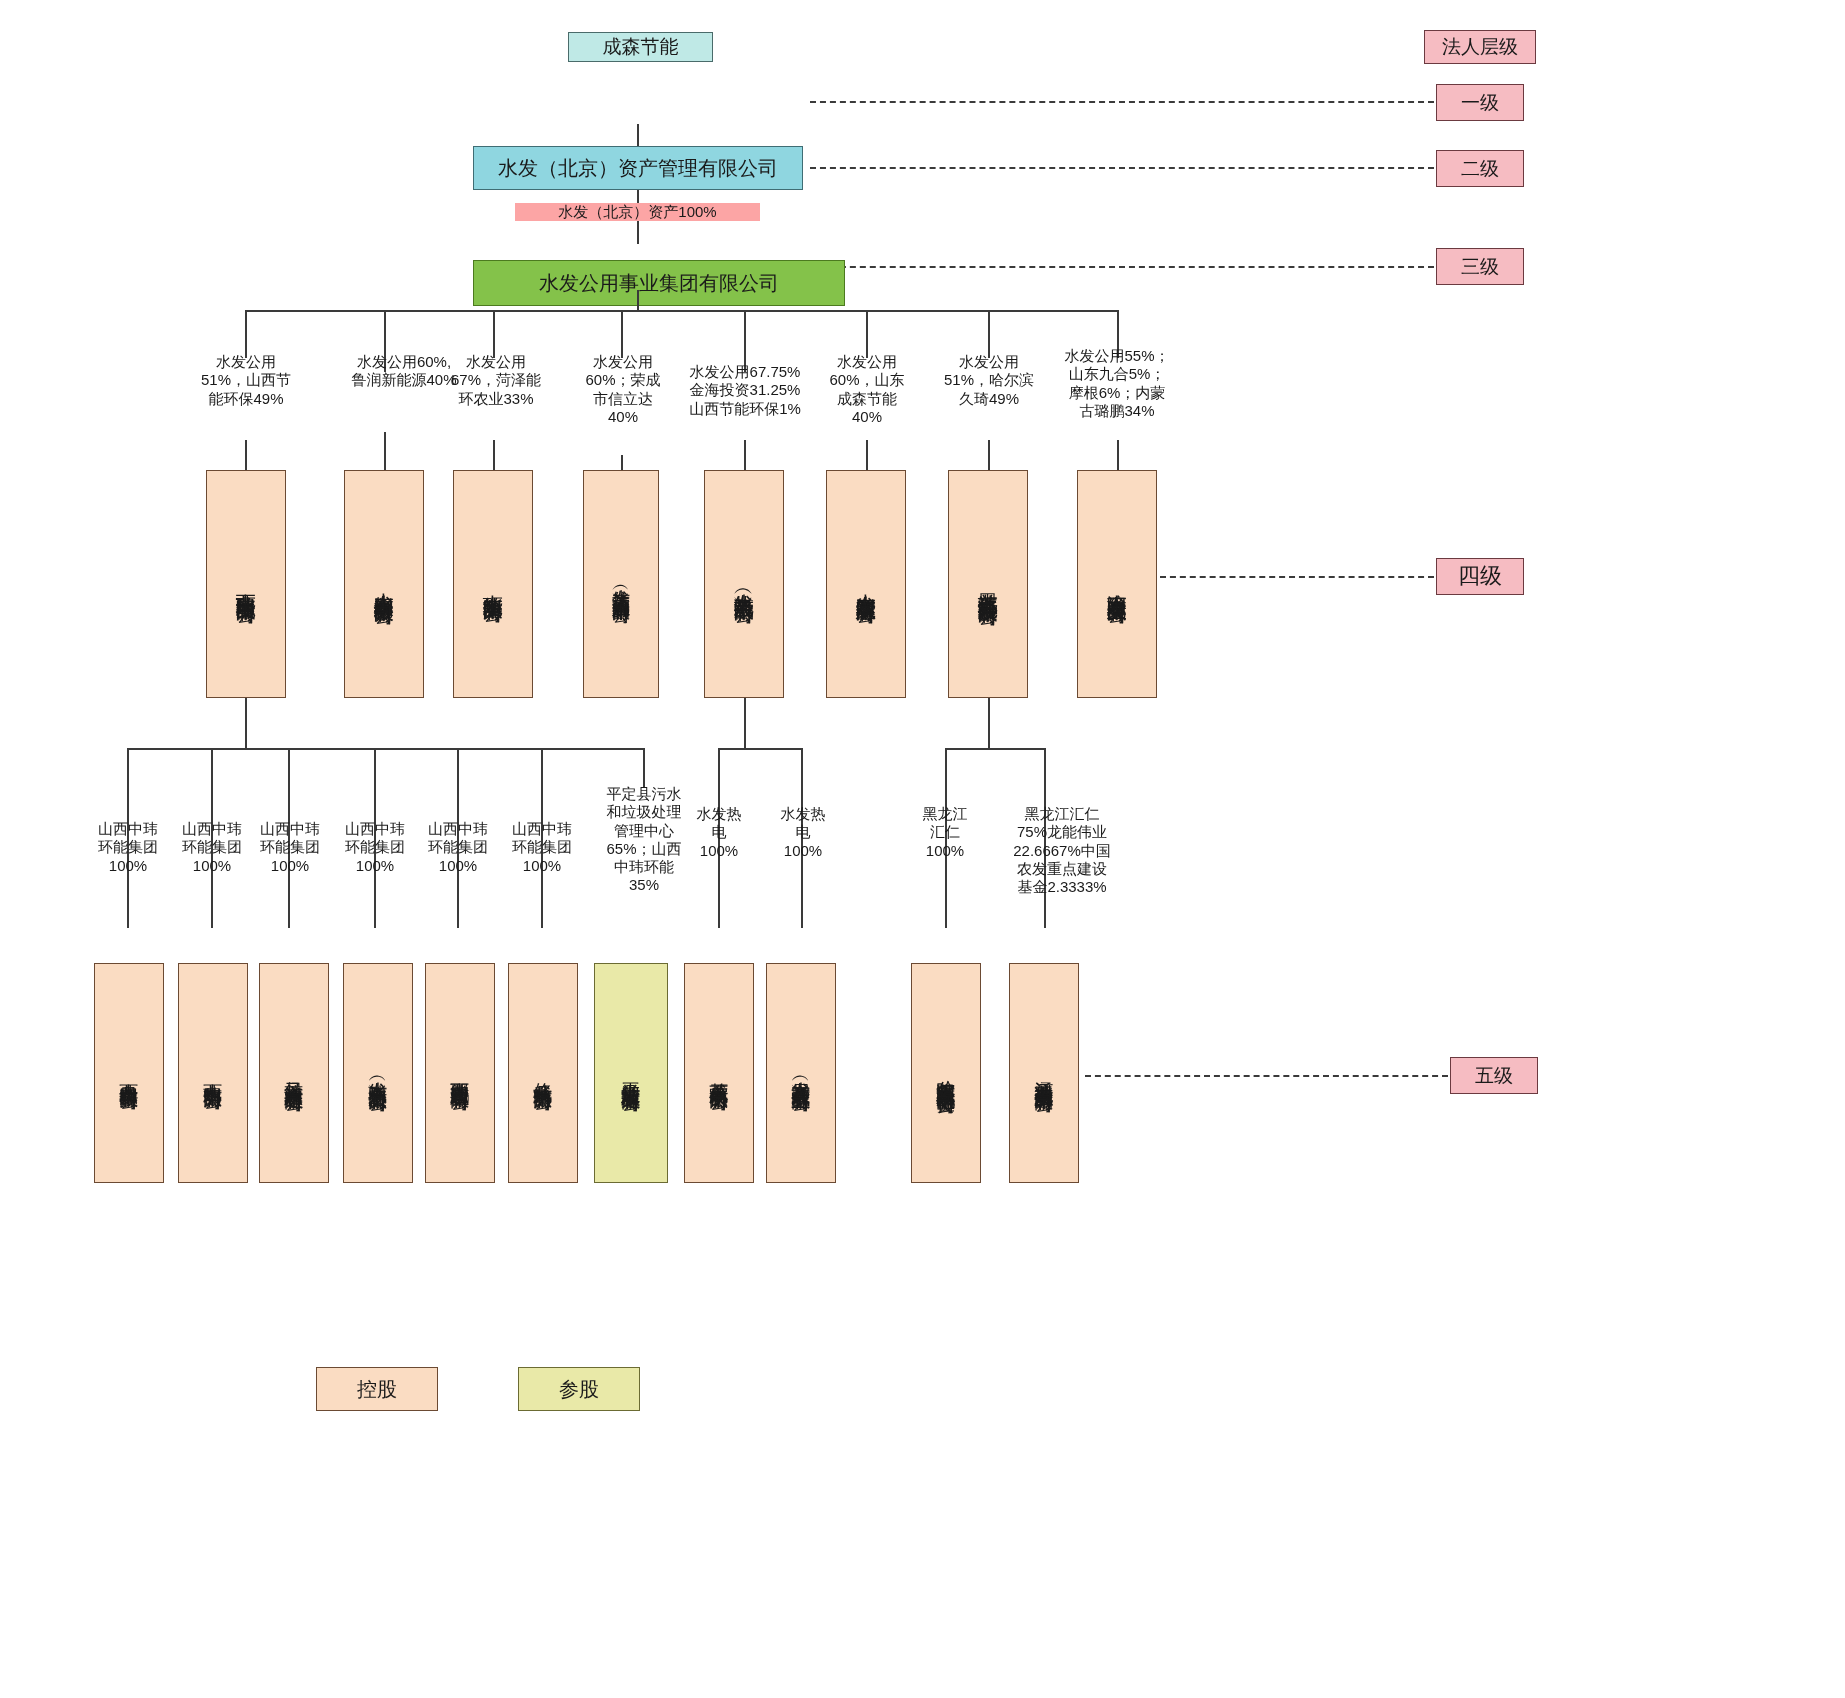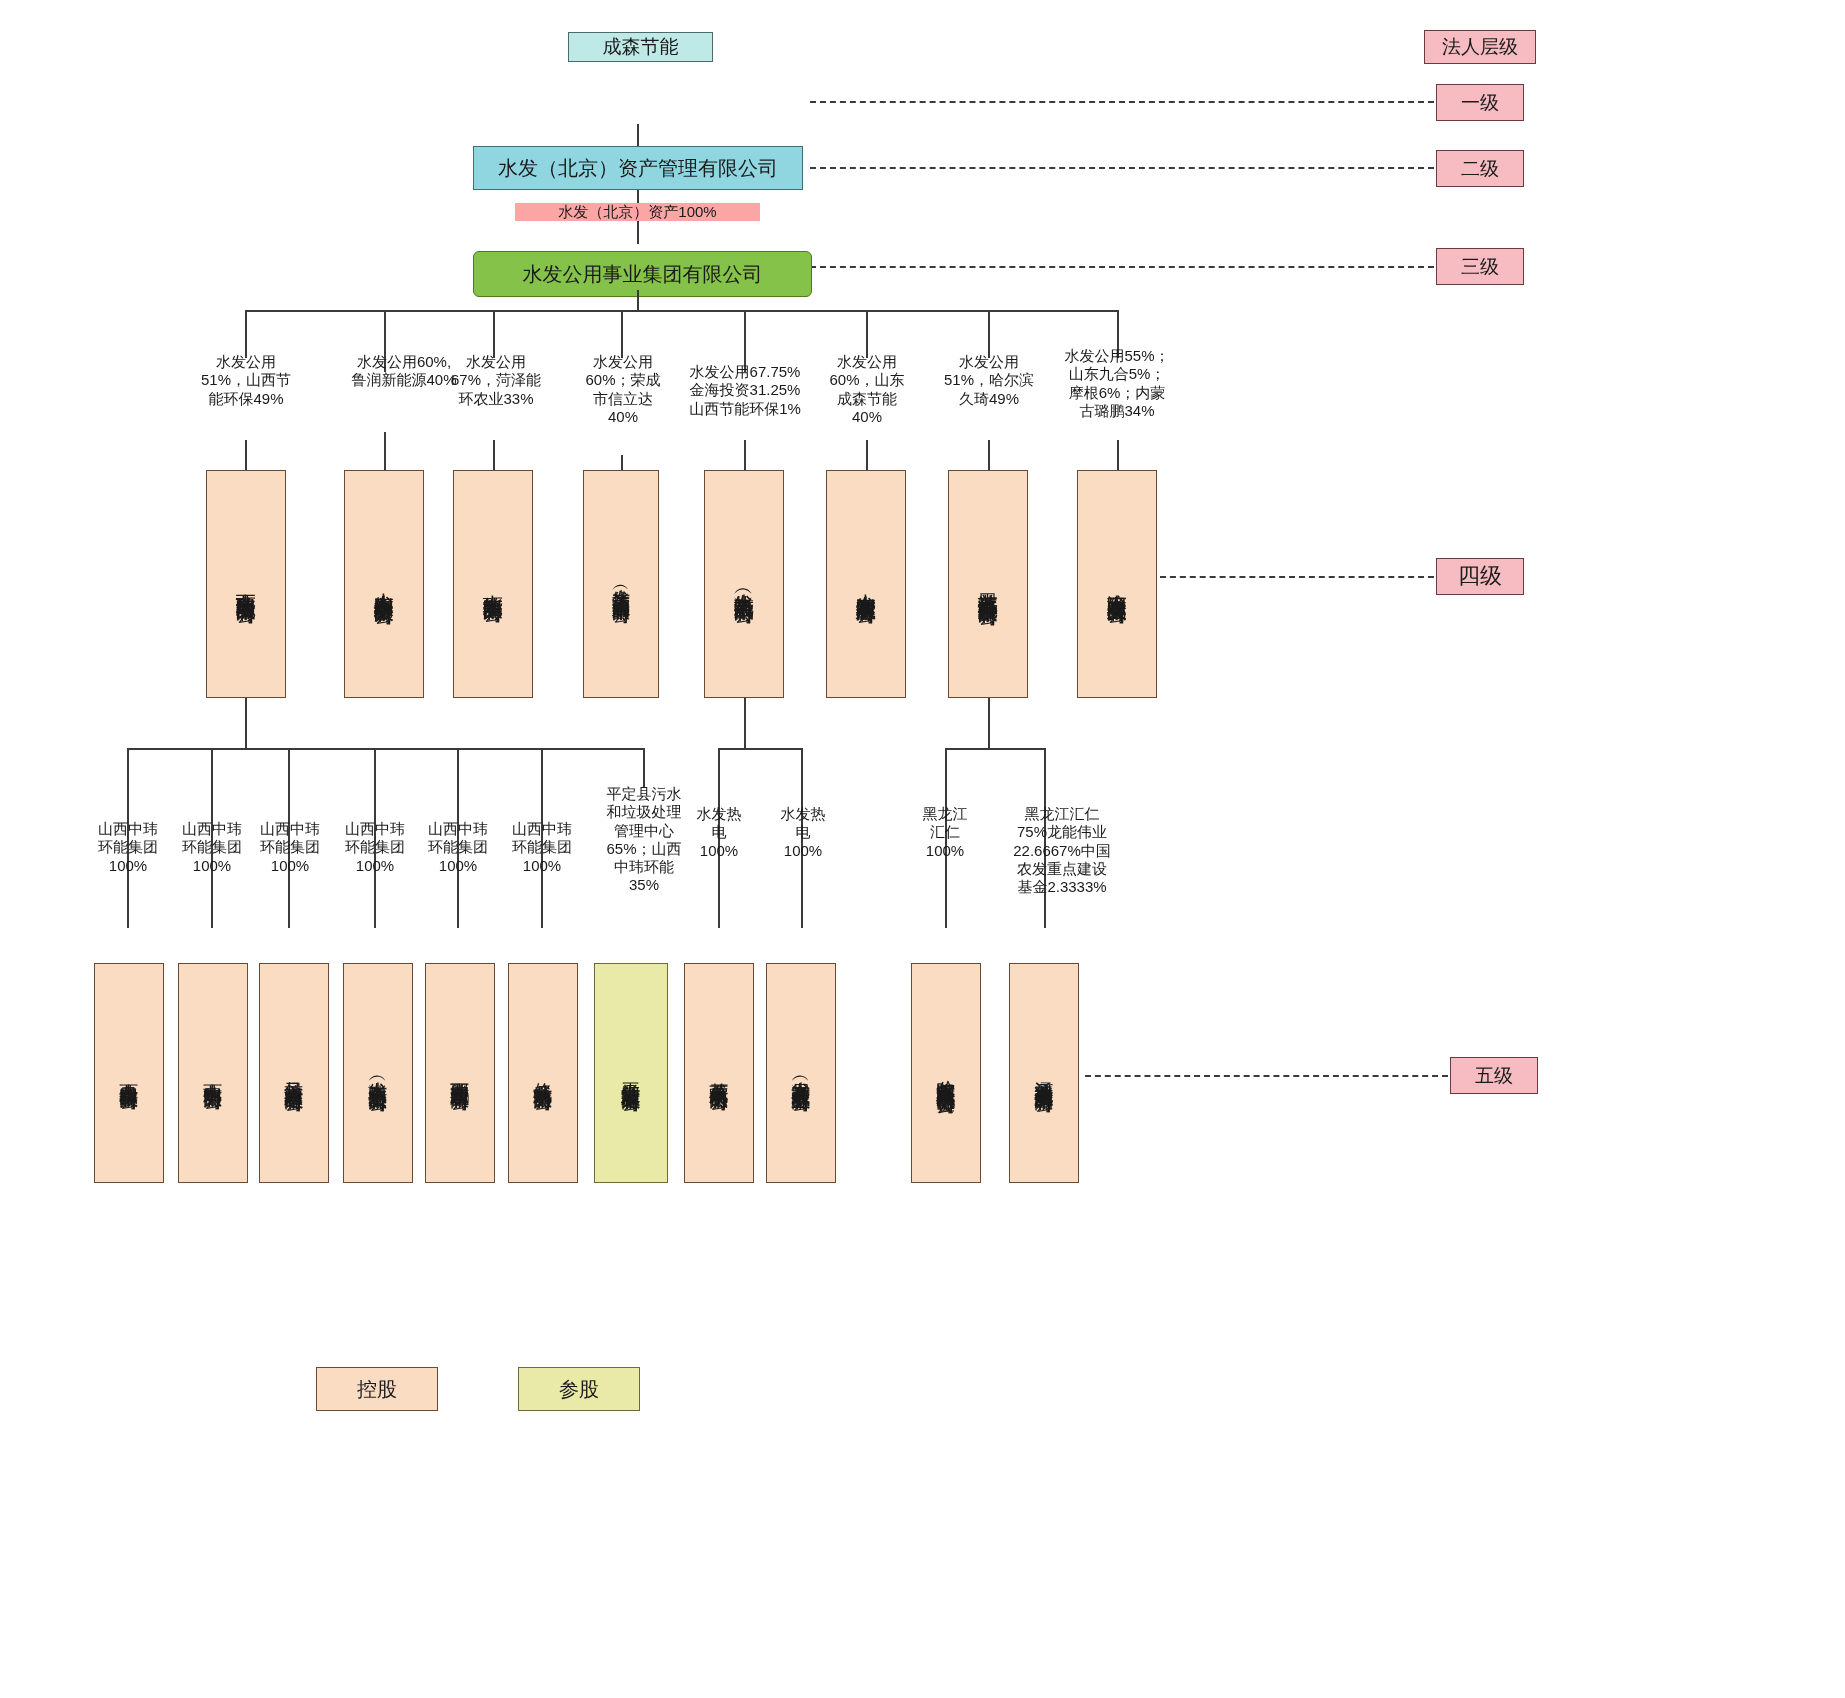--- a/index.html
+++ b/index.html
@@ -64,21 +64,21 @@
   <div class="dash" style="left:810px;top:167px;width:624px;"></div>
   <div class="dash" style="left:810px;top:266px;width:624px;"></div>
   <div class="dash" style="left:1160px;top:576px;width:274px;"></div>
   <div class="dash" style="left:1085px;top:1075px;width:363px;"></div>
 
 
   <div class="box c-l2" style="left:473px;top:146px;width:330px;height:44px;font-size:20px;">
     <span>水发（北京）资产管理有限公司</span>
   </div>
 
-  <div class="box c-l3" style="left:473px;top:251px;width:339px;height:46px;font-size:20px;border-radius:6px;">
+  <div class="box c-l3" style="left:473px;top:260px;width:372px;height:46px;font-size:20px;">
     <span>水发公用事业集团有限公司</span>
   </div>
 
   <div class="ln lnv" style="left:637px;top:124px;height:22px;"></div>
   <div class="ln lnv" style="left:637px;top:190px;height:54px;"></div>
   <div class="lbl" style="left:515px;top:203px;width:245px;font-size:15px;background:#fca5a5;">水发（北京）资产100%</div>
 
   <div class="ln lnv" style="left:637px;top:290px;height:20px;"></div>
   <div class="ln lnh" style="left:245px;top:310px;width:873px;"></div>
 

